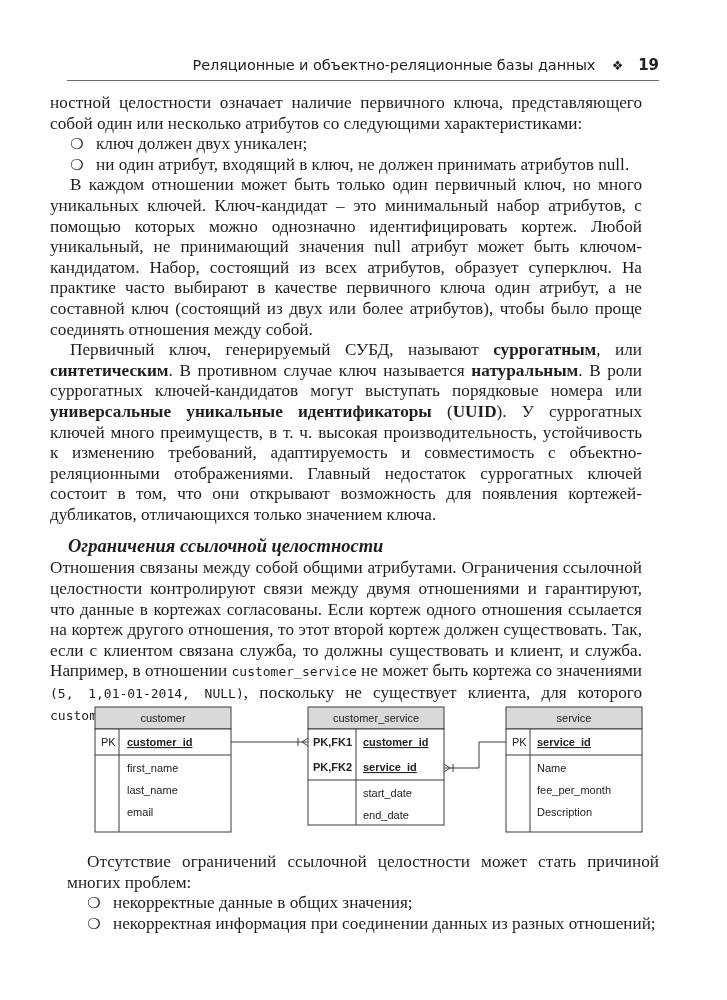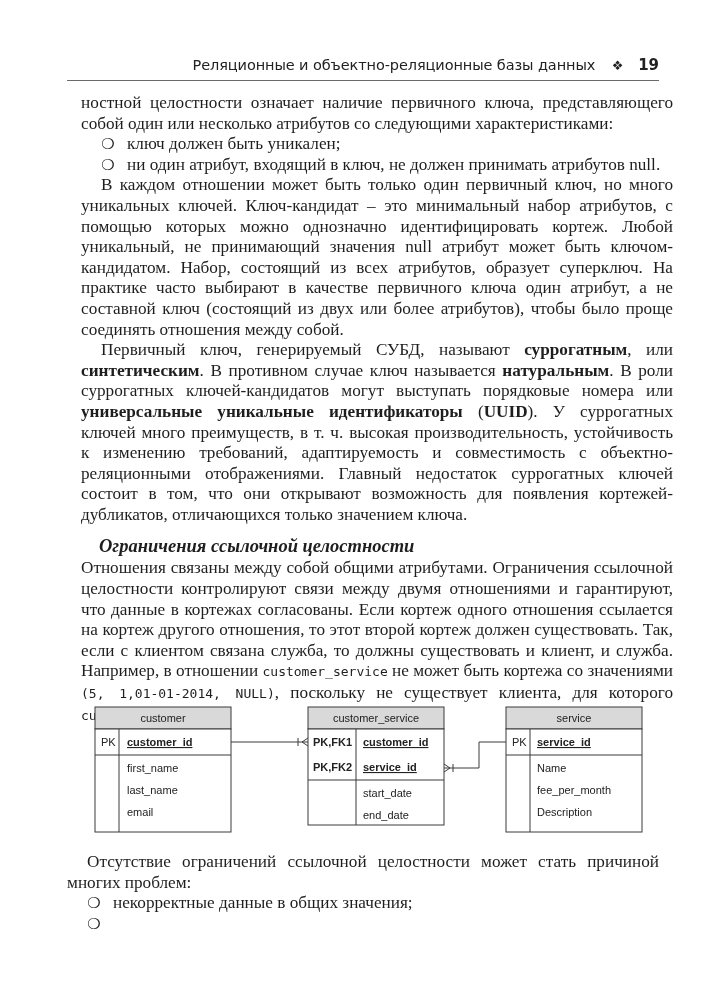--- a/index.html
+++ b/index.html
@@ -4,21 +4,21 @@
 <style>
   html, body { margin: 0; padding: 0; background: #ffffff; }
   body { width: 727px; height: 1000px; position: relative; overflow: hidden;
          font-family: "Liberation Serif", "DejaVu Serif", serif; color: #1e1e1e; }
   .running-head { position: absolute; left: 67px; top: 56px; width: 592px; height: 24px;
                   border-bottom: 1.5px solid #6a6a6a; font-family: "DejaVu Sans", "Liberation Sans", sans-serif;
                   font-size: 14.5px; color: #222; text-align: right; white-space: nowrap; }
   .running-head .rh-title { letter-spacing: -0.1px; margin-left: 8px; }
   .running-head .rh-orn { display: inline-block; margin: 0 10px 0 12px; font-size: 13px; }
   .running-head .rh-page { font-weight: bold; font-size: 15px; }
-  .content { position: absolute; left: 81px; top: 93px; width: 592px; font-size: 17.2px;
+  .content { position: absolute; left: 50px; top: 93px; width: 592px; font-size: 17.2px;
              line-height: 20.6px; text-align: justify; }
   p { margin: 0; }
   p.indent { text-indent: 20px; font-family: Liberation Serif, serif; }
   ul.bullets { list-style: none; margin: 0; padding: 0; }
   ul.bullets li { position: relative; padding-left: 46px; }
   ul.bullets li .bullet { position: absolute; left: 20px; top: 0; font-family: "DejaVu Sans", sans-serif;
                            font-size: 15px; font-weight: bold; }
   b { font-weight: bold; }
   h3.section { margin: 10px 0 1px 18px; font-size: 18.5px; font-style: italic; font-weight: bold; line-height: 22px; }
   code { font-family: "DejaVu Sans Mono", "Liberation Mono", monospace; font-size: 13px; }
@@ -32,21 +32,21 @@
 
 <div class="running-head">
   <span class="rh-title">Реляционные и объектно-реляционные базы данных</span>
   <span class="rh-orn">❖</span>
   <span class="rh-page">19</span>
 </div>
 
 <div class="content">
   <p>ностной целостности означает наличие первичного ключа, представляющего собой один или несколько атрибутов со следующими характеристиками:</p>
   <ul class="bullets">
-    <li><span class="bullet">❍</span><span>ключ должен быть уникален;</span></li>
+    <li><span class="bullet">❍</span><span>ключ должен двух уникален;</span></li>
     <li><span class="bullet">❍</span><span>ни один атрибут, входящий в ключ, не должен принимать атрибутов null.</span></li>
   </ul>
   <p class="indent">В каждом отношении может быть только один первичный ключ, но много уникальных ключей. Ключ-кандидат – это минимальный набор атрибутов, с помощью которых можно однозначно идентифицировать кортеж. Любой уникальный, не принимающий значения null атрибут может быть ключом-кандидатом. Набор, состоящий из всех атрибутов, образует суперключ. На практике часто выбирают в качестве первичного ключа один атрибут, а не составной ключ (состоящий из двух или более атрибутов), чтобы было проще соединять отношения между собой.</p>
   <p class="indent"><span>Первичный ключ, генерируемый СУБД, называют </span><b>суррогатным</b><span>, или </span><b>синтетическим</b><span>. В противном случае ключ называется </span><b>натуральным</b><span>. В роли суррогатных ключей-кандидатов могут выступать порядковые номера или </span><b>универсальные уникальные идентификаторы</b><span> (</span><b>UUID</b><span>). У суррогатных ключей много преимуществ, в т. ч. высокая производительность, устойчивость к изменению требований, адаптируемость и совместимость с объектно-реляционными отображениями. Главный недостаток суррогатных ключей состоит в том, что они открывают возможность для появления кортежей-дубликатов, отличающихся только значением ключа.</span></p>
   <h3 class="section">Ограничения ссылочной целостности</h3>
   <p><span>Отношения связаны между собой общими атрибутами. Ограничения ссылочной целостности контролируют связи между двумя отношениями и гарантируют, что данные в кортежах согласованы. Если кортеж одного отношения ссылается на кортеж другого отношения, то этот второй кортеж должен существовать. Так, если с клиентом связана служба, то должны существовать и клиент, и служба. Например, в отношении </span><code>customer_service</code><span> не может быть кортежа со значениями </span><code>(5, 1,01-01-2014, NULL)</code><span>, поскольку не существует клиента, для которого </span><code>customer_id</code><span> равно 5.</span></p>
 </div>
 
 <div class="diagram">
   <svg viewBox="0 0 500 125">
@@ -102,15 +102,15 @@
       <line x1="358" y1="57" x2="358" y2="65"></line>
       <path d="M349 57 L355 61 L349 65"></path>
     </g>
   </svg>
 </div>
 
 <div class="after">
   <p class="indent">Отсутствие ограничений ссылочной целостности может стать причиной многих проблем:</p>
   <ul class="bullets">
     <li><span class="bullet">❍</span><span>некорректные данные в общих значения;</span></li>
-    <li><span class="bullet">❍</span></li>
+    <li><span class="bullet">❍</span><span>некорректная информация при соединении данных из разных отношений;</span></li>
   </ul>
 </div>
 
 </body></html>

